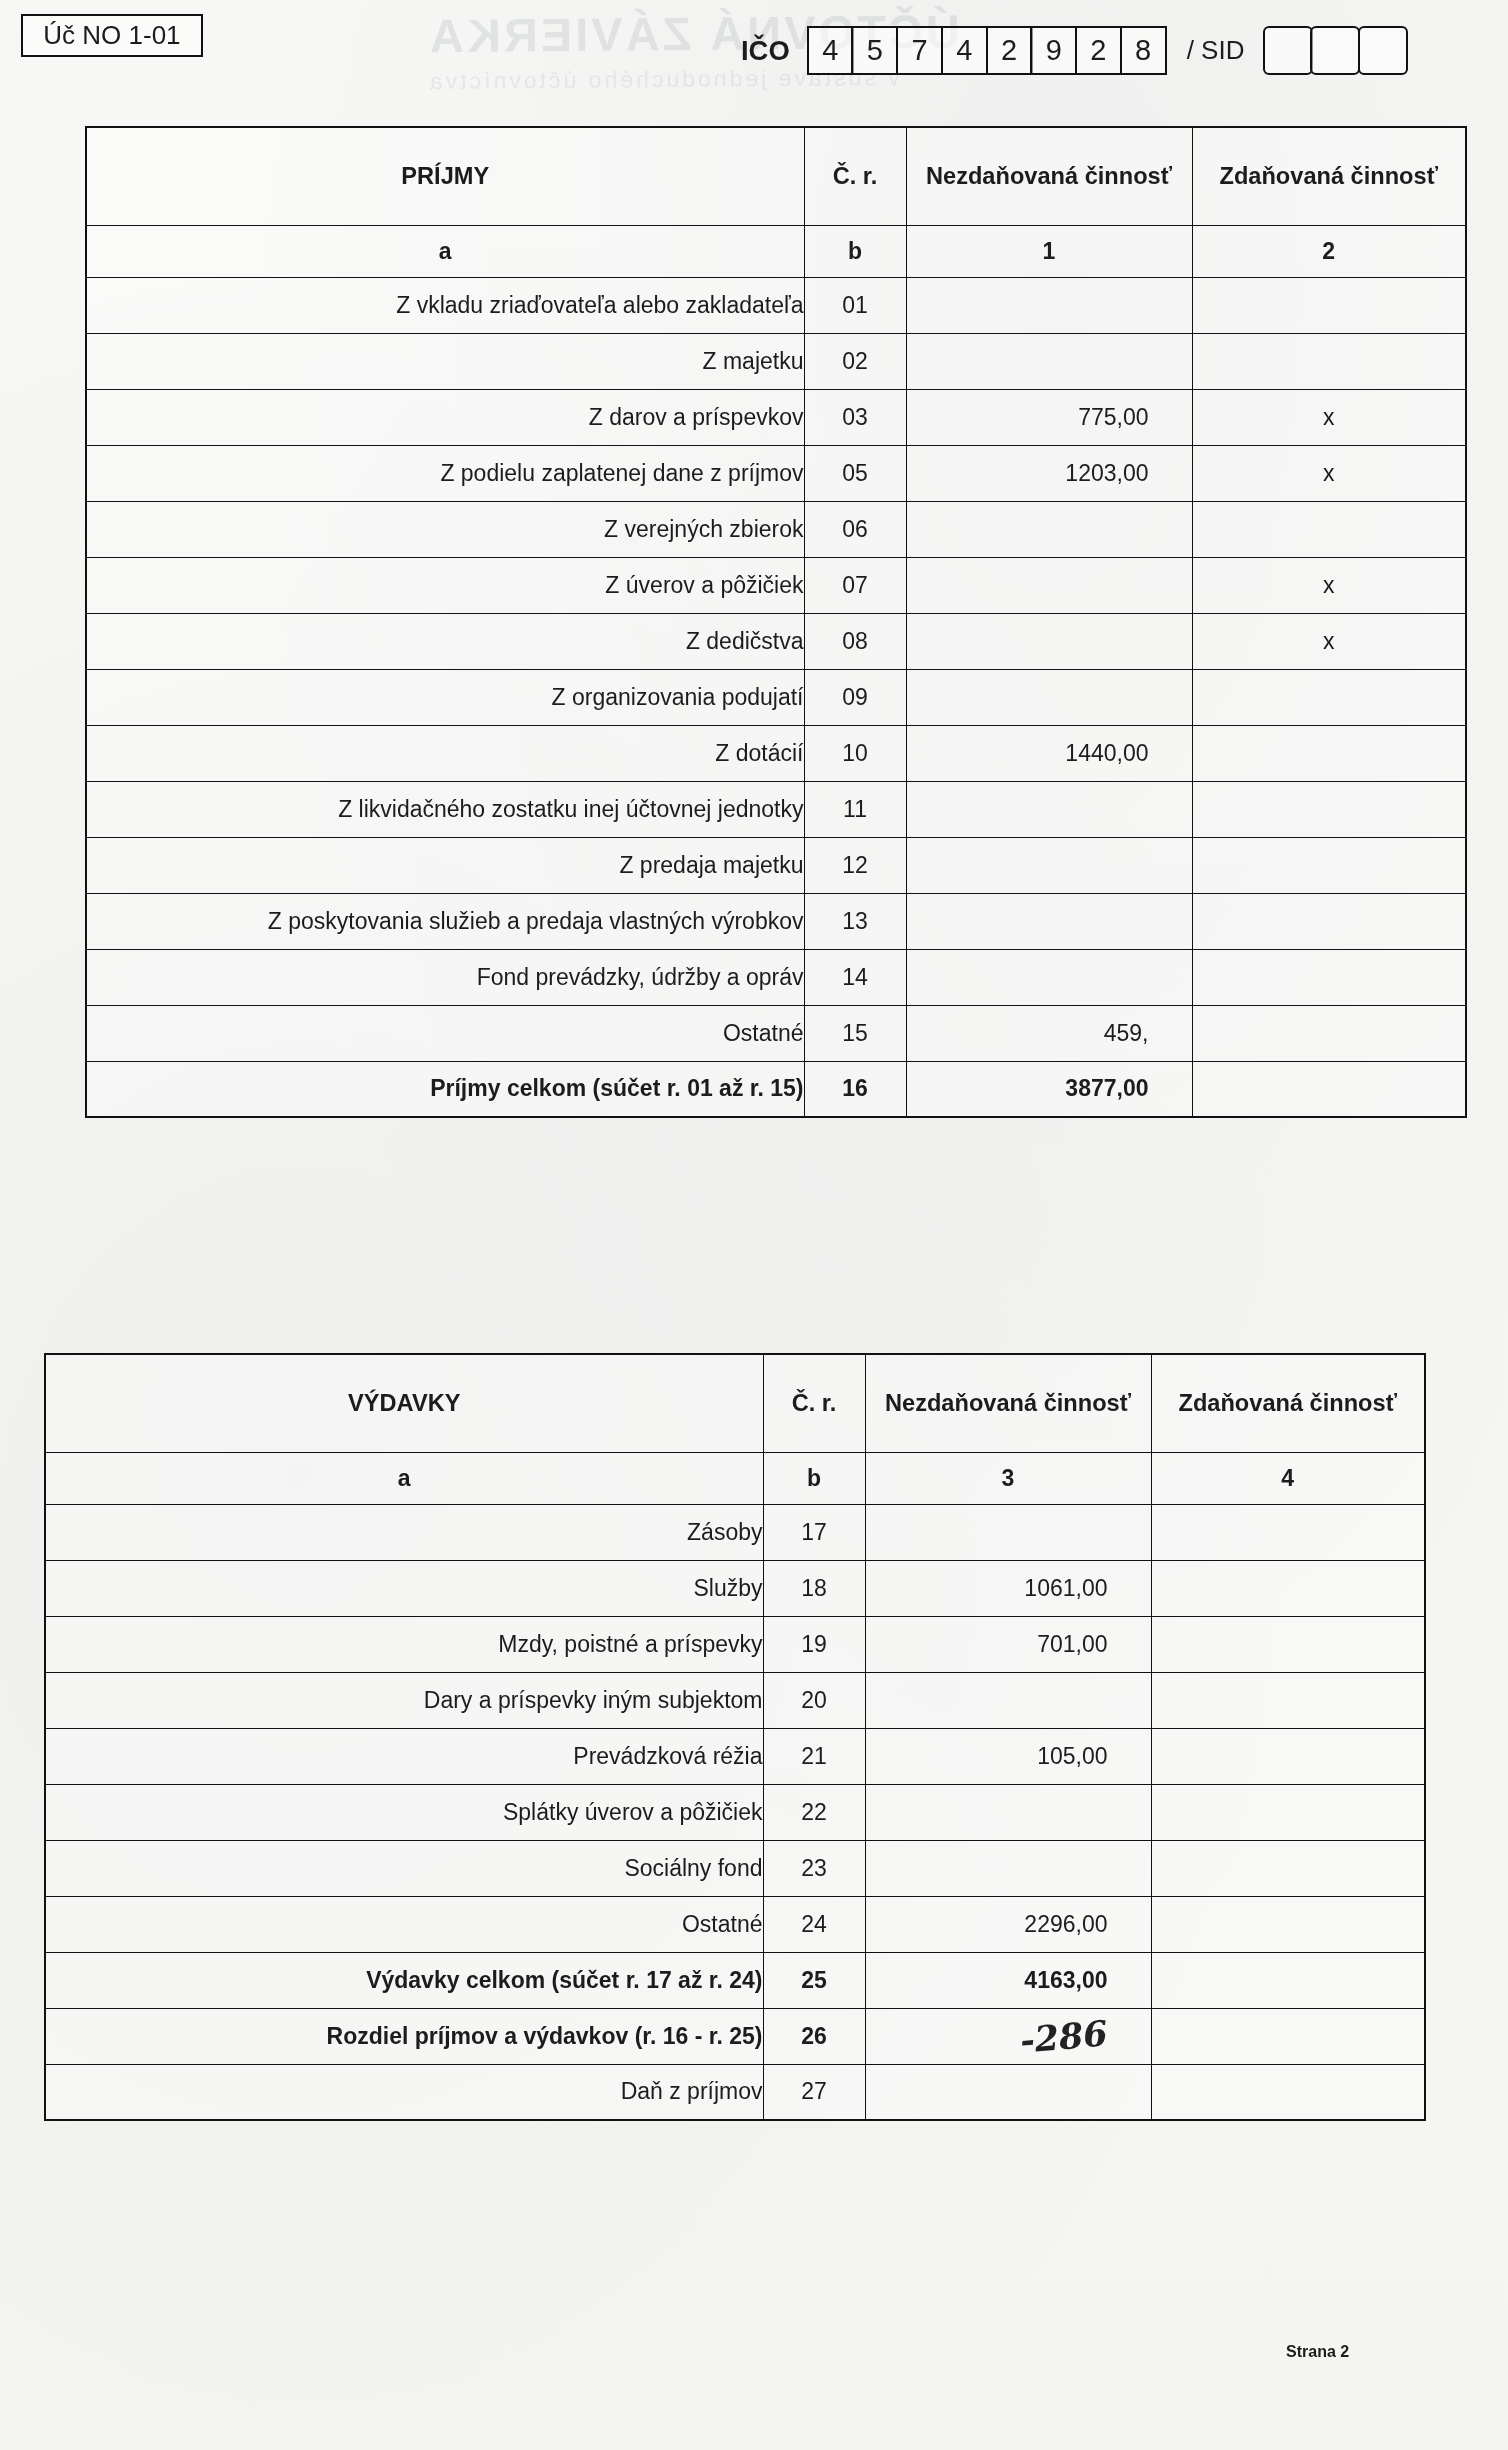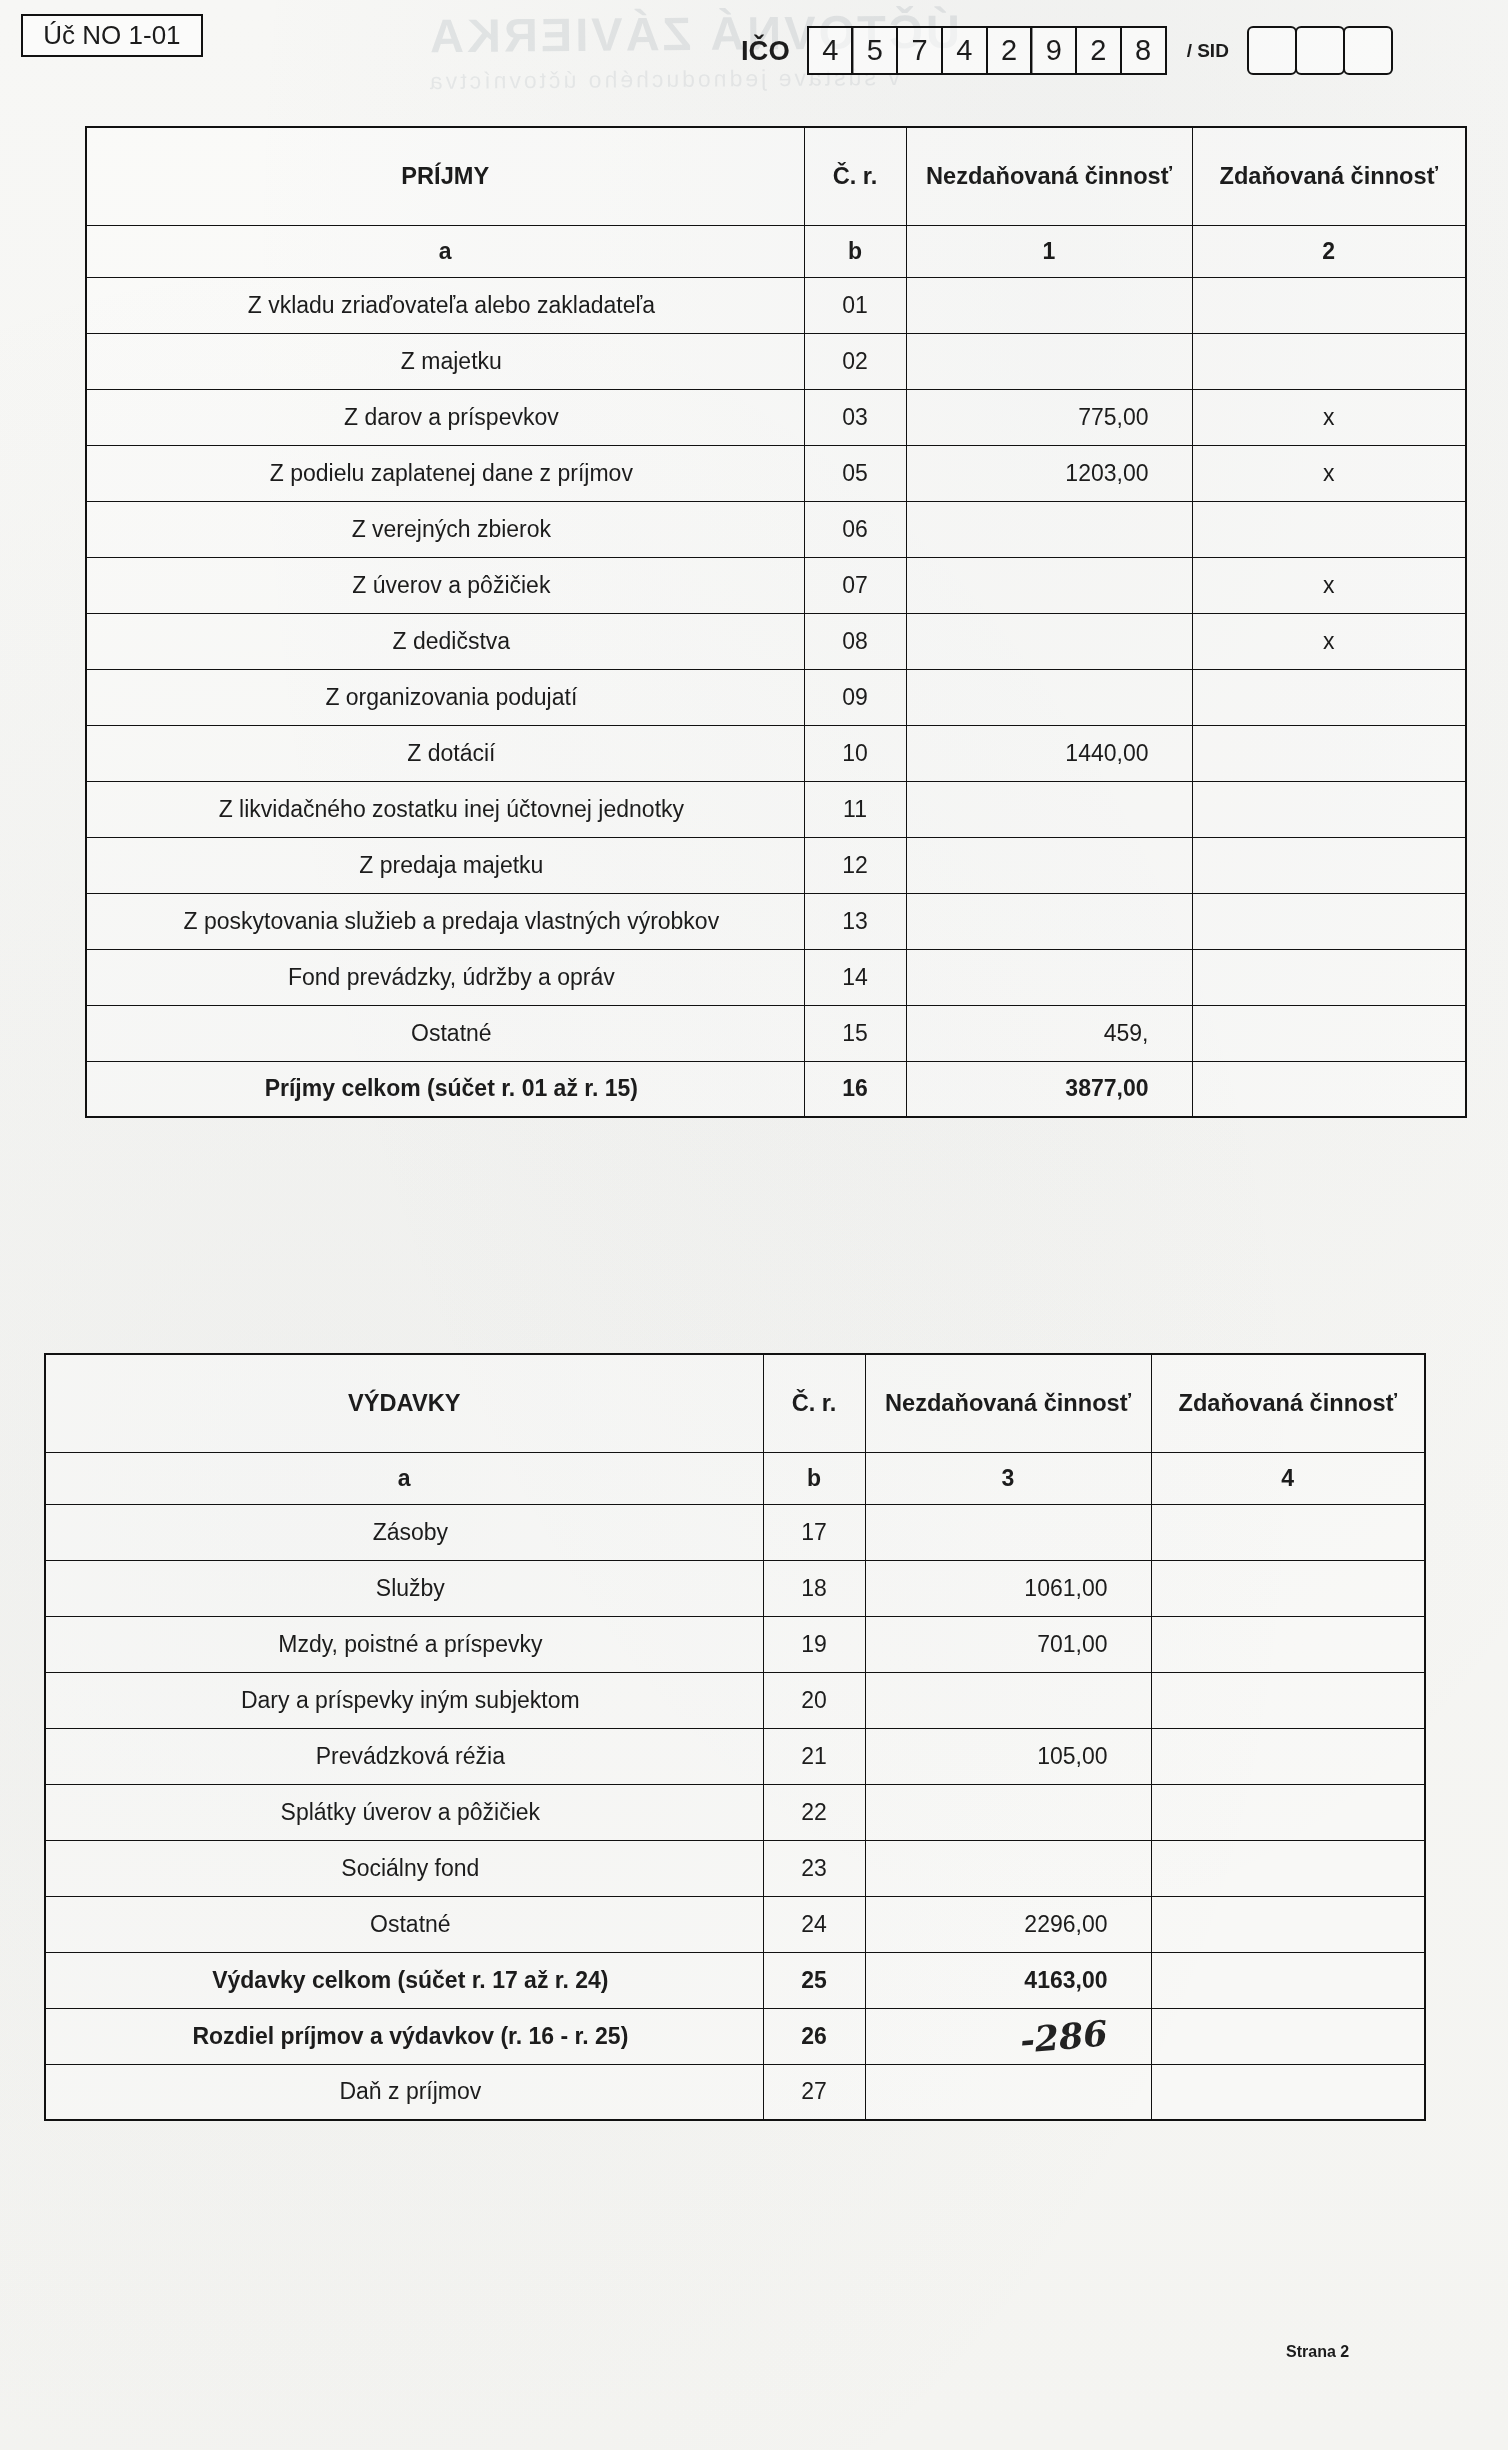--- a/index.html
+++ b/index.html
@@ -45,21 +45,21 @@
   .ico-label { margin-right:17px; font-weight:bold; }
   .digit-boxes { display:flex; }
   .digit-box {
     width:47px; height:49px;
     border:2.3px solid #111; margin-left:-2.3px;
     display:flex; align-items:center; justify-content:center;
     font-size:29px; font-weight:normal;
     background:rgba(255,255,255,.55);
   }
   .digit-box:first-child { margin-left:0; }
-  .sid-label { margin:0 18.3px 0 20px; font-weight:bold; font-size:19px; }
+  .sid-label { margin:0 18.3px 0 20px; font-weight:normal; font-size:26px; }
   .sid-box { border-radius:6.1px; width:50px; }
 
   .form-table {
     position:absolute;
     border-collapse:collapse;
     width:1380px; left:44px;
     table-layout:fixed;
     background:rgba(255,255,255,.35);
     border:2.3px solid #111;
   }
@@ -71,21 +71,21 @@
   col.c-label { width:718px; }
   col.c-cr    { width:102px; }
   col.c-v1    { width:286px; }
   col.c-v2    { width:274px; }
 
   .hdr th { height:98px; font-size:23.6px; font-weight:bold; text-align:center; vertical-align:middle; padding:0 7.6px; }
   .hdr th.hdr-title { vertical-align:middle; }
   .sub th { height:52px; font-size:23px; font-weight:bold; text-align:center; }
 
   .form-table td { height:56px; font-size:23px; vertical-align:middle; }
-  td.cell-label { padding-left:12.2px; text-align:center; }
+  td.cell-label { padding-left:12.2px; text-align:right; }
   td.cell-cr    { text-align:center; }
   td.cell-v1    { text-align:right; padding-right:43px; }
   td.cell-v2    { text-align:center; }
 
   tr.bold td { font-weight:bold; }
 
   .handwritten {
     font-family:"DejaVu Serif", serif;
     font-style:italic;
     font-weight:bold;

